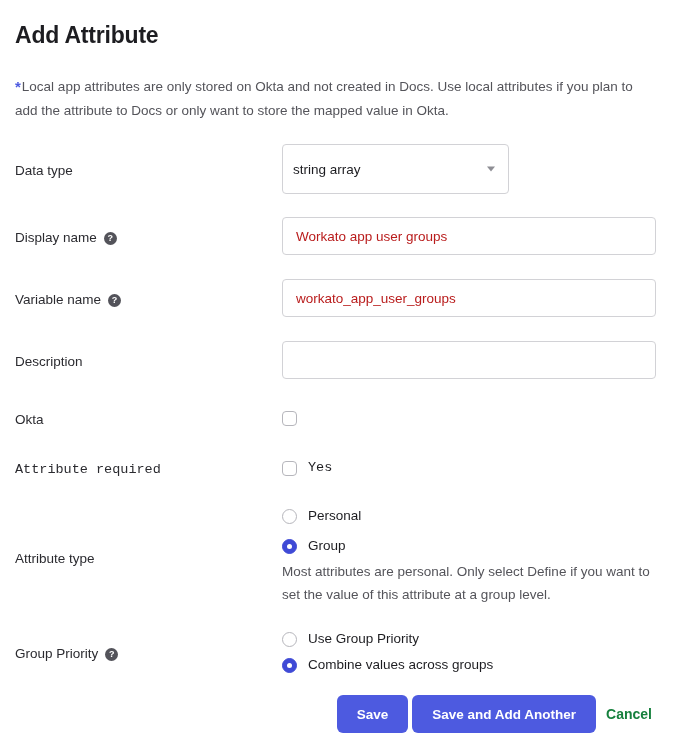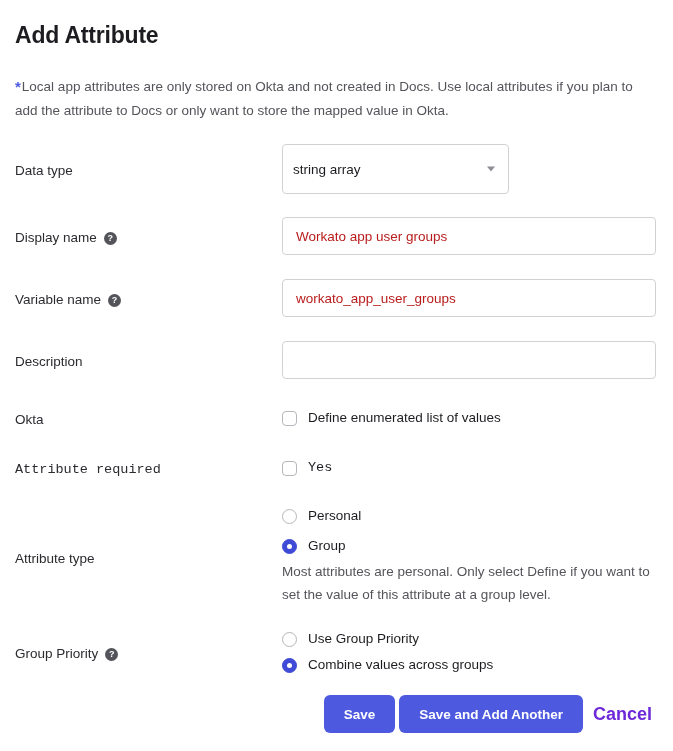--- a/index.html
+++ b/index.html
@@ -211,23 +211,23 @@
     font-size: 13.5px;
     font-weight: bold;
     height: 38px;
     padding: 0 20px;
     cursor: pointer;
     white-space: nowrap;
   }
   .btn-link {
     border: none;
     background: transparent;
-    color: #6d28d9;
-    font-family: "Liberation Sans", sans-serif;
-    font-size: 18px;
+    color: #15803d;
+    font-family: "Liberation Sans", sans-serif;
+    font-size: 14px;
     font-weight: bold;
     height: 38px;
     padding: 0 6px;
     cursor: pointer;
   }
 </style>
 </head>
 <body>
 
 <div class="page">
@@ -281,21 +281,20 @@
       </div>
     </div>
 
     <div class="row" style="margin-top:28px;">
       <div class="row-label">
         <span>Okta</span>
       </div>
       <div class="row-control">
         <div class="choice">
           <span class="box"></span>
-          <span class="choice-label">Define enumerated list of values</span>
         </div>
       </div>
     </div>
 
     <div class="row" style="margin-top:28px;font-family:Liberation Mono, monospace;">
       <div class="row-label">
         <span>Attribute required</span>
       </div>
       <div class="row-control">
         <div class="choice">

